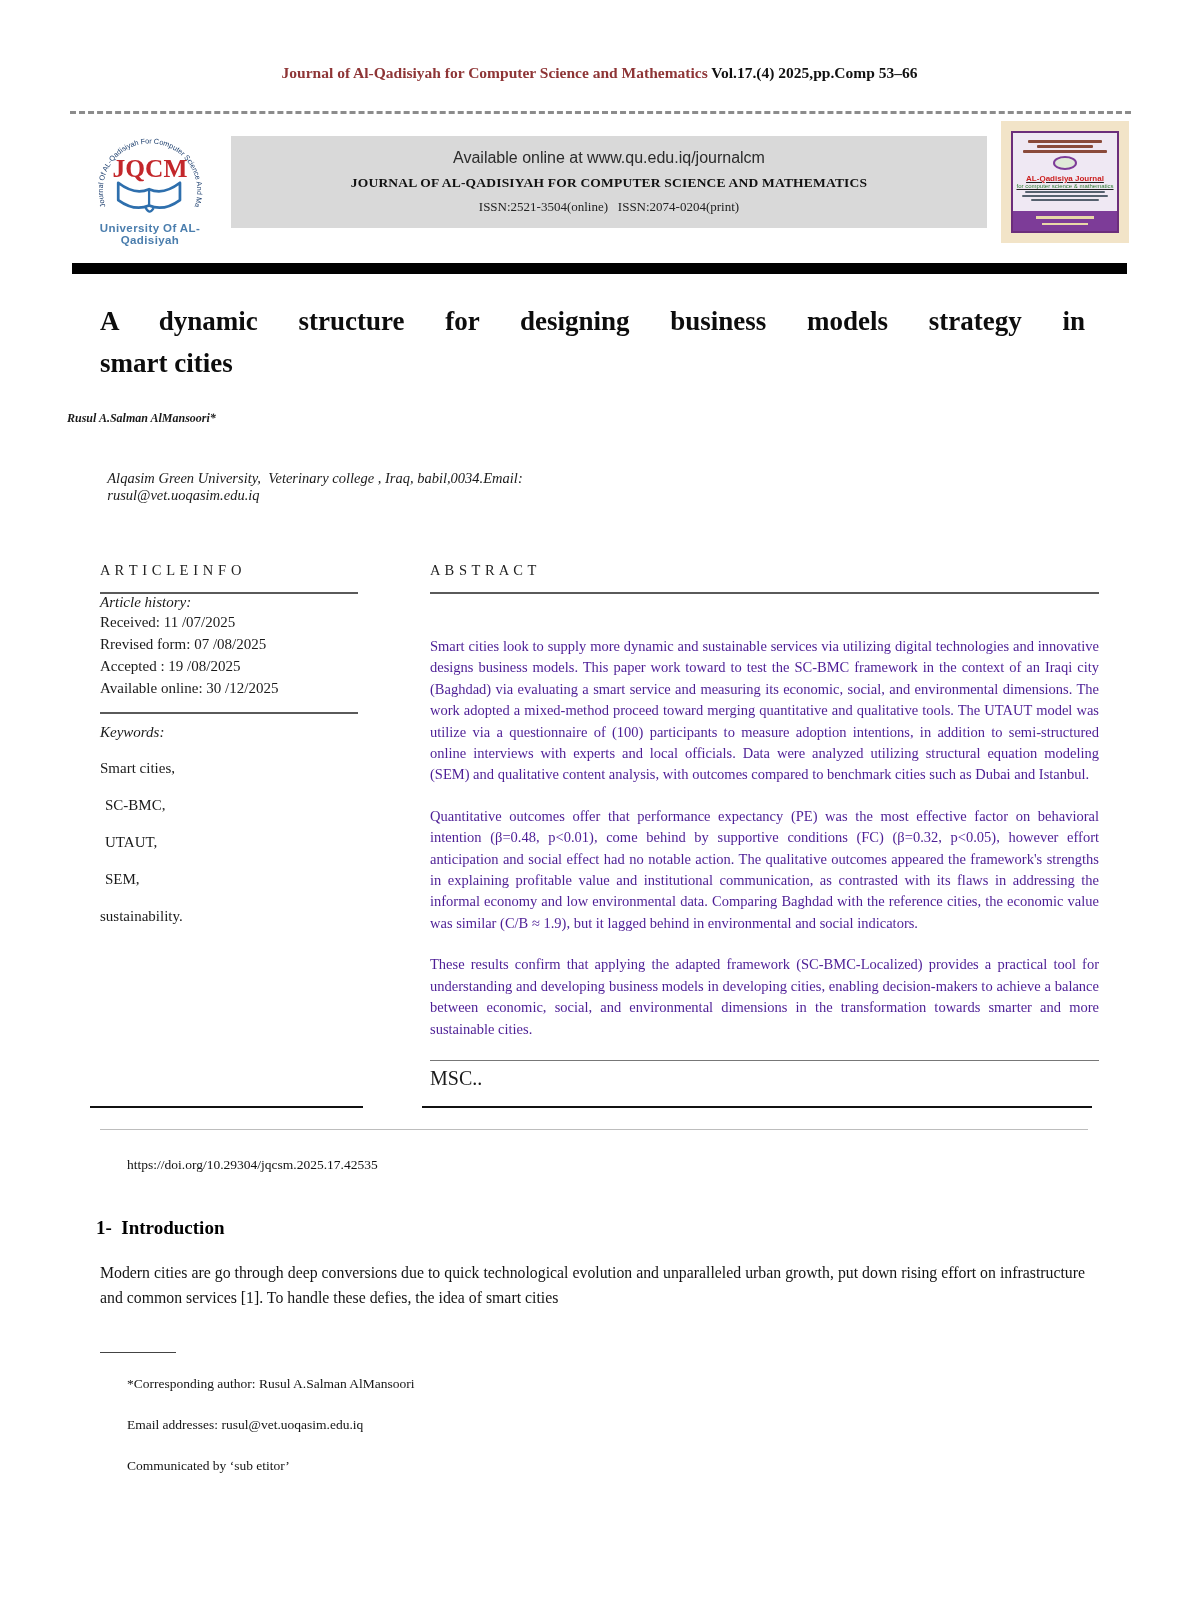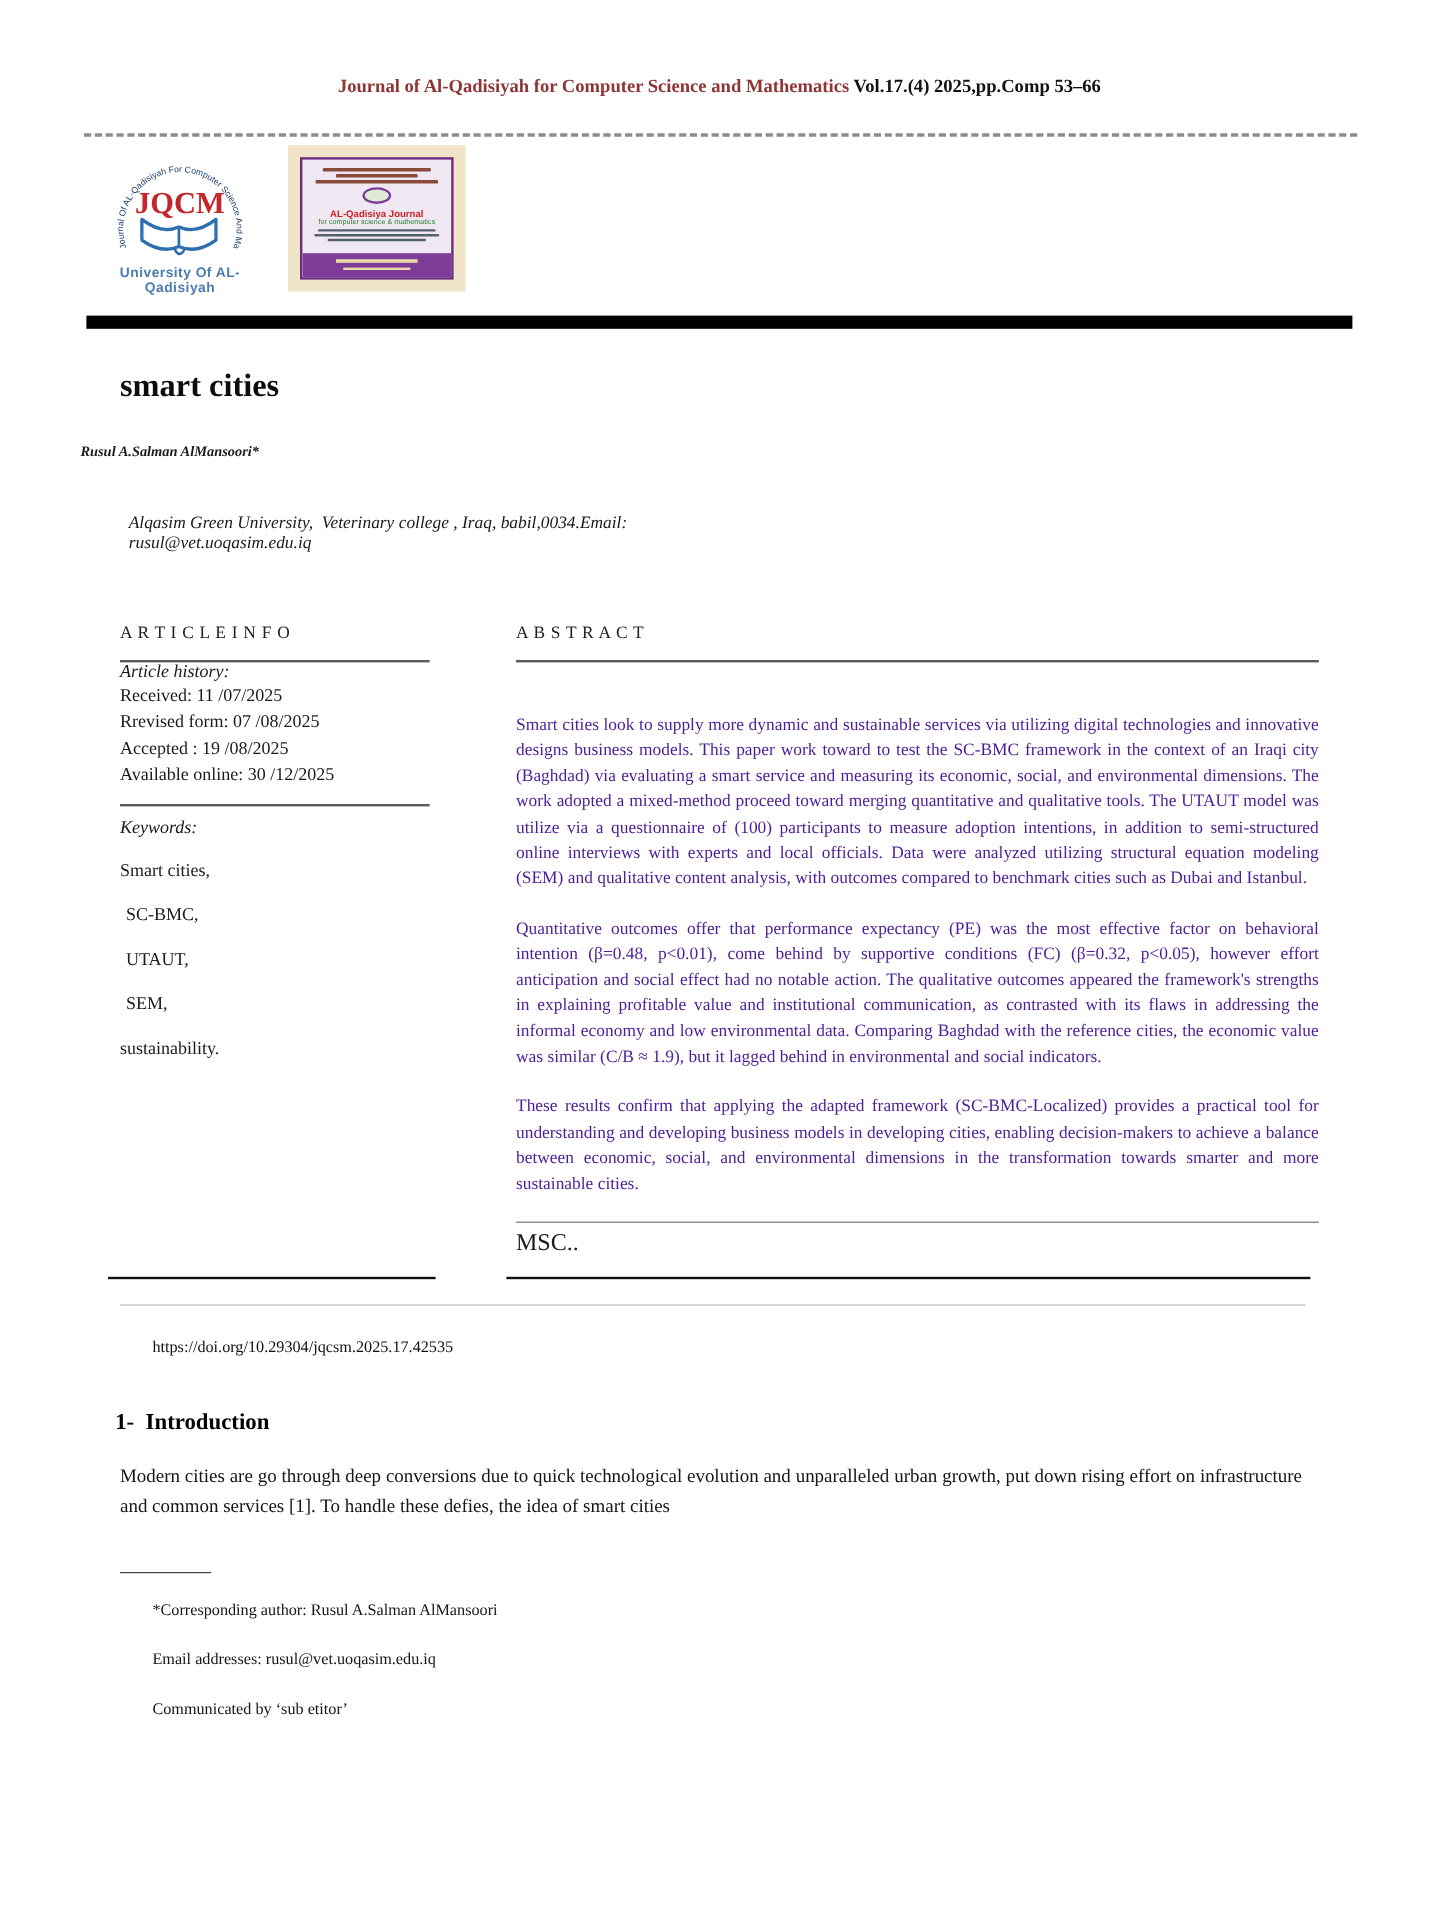--- a/index.html
+++ b/index.html
@@ -18,21 +18,21 @@
   .masthead { margin:7px 70px 0 74px; display:flex; height:122px; }
   .logo-block { width:152px; flex-shrink:0; text-align:center; }
   svg.logo { width:118px; height:100px; display:block; margin:0 auto; }
   .university { font-family:"Liberation Sans", sans-serif; font-weight:bold;
     color:var(--university_blue,#4a7dad); font-size:11.5px; letter-spacing:.4px; margin-top:1px; }
   .banner { flex:1; background:var(--banner_bg,#d9d9d9); margin-left:5px; align-self:center;
     height:92px; display:flex; flex-direction:column; justify-content:center; text-align:center; gap:8px; }
   .banner .l1 { font-family:"Liberation Sans", sans-serif; font-size:16px; color:#2b2b2b; }
   .banner .l2 { font-weight:bold; font-size:13.5px; color:#111; letter-spacing:.2px; }
   .banner .l3 { font-size:13px; color:#222; white-space:pre-wrap; }
-  .cover { width:148px; margin-left:14px; background:var(--cover_bg,#f2e4c8); padding:10px 10px; flex-shrink:0; }
+  .cover { width:128px; margin-left:14px; background:var(--cover_bg,#f2e4c8); padding:10px 10px; flex-shrink:0;text-decoration:underline; }
   .cover-inner { border:2px solid #6b2d7b; background:#efe8f3; height:100%;
     display:flex; flex-direction:column; align-items:center; padding:5px 4px 0; overflow:hidden; }
   .c-bar { height:3px; background:#8a4a3a; margin-top:2px; border-radius:1px; }
   .c-bar.b1 { width:78%; } .c-bar.b2 { width:58%; } .c-bar.b3 { width:88%; }
   .c-bar.gray { background:#55606e; height:2px; }
   .c-bar.g1 { width:84%; } .c-bar.g2 { width:90%; } .c-bar.g3 { width:70%; }
   .c-logo { width:24px; height:14px; border-radius:50%; border:2px solid var(--cover_purple,#7d3c98);
     background:#dfe9d8; margin:3px 0 2px; }
   .c-title { color:var(--cover_title_red,#cc1f1f); font-weight:bold; font-size:8px;
     font-family:"Liberation Sans", sans-serif; white-space:nowrap; margin-top:2px; }
@@ -105,20 +105,25 @@
         <textPath href="#ringPath">Journal Of AL-Qadisiyah For Computer Science And Mathematics</textPath>
       </text>
       <text x="65" y="60" text-anchor="middle" font-size="28" font-weight="bold" fill="#c3272b" font-family="Liberation Serif, serif">JQCM</text>
       <path d="M30 66 Q 48 80 64 73 Q 80 80 98 66 L 98 85 Q 80 98 64 91 Q 48 98 30 85 Z" fill="#ffffff" stroke="#2e6fad" stroke-width="3" stroke-linejoin="round"></path>
       <path d="M64 73 L64 91" stroke="#2e6fad" stroke-width="2.5" fill="none"></path>
       <path d="M60 93 q 4 9 9 1" stroke="#2e6fad" stroke-width="2.5" fill="none"></path>
     </svg>
     <div class="university">University Of AL-Qadisiyah</div>
   </div>
 
+  <div class="banner">
+    <div class="l1">Available online at www.qu.edu.iq/journalcm</div>
+    <div class="l2">JOURNAL OF AL-QADISIYAH FOR COMPUTER SCIENCE AND MATHEMATICS</div>
+    <div class="l3">ISSN:2521-3504(online)   ISSN:2074-0204(print)</div>
+  </div>
 
   <div class="cover">
     <div class="cover-inner">
       <div class="c-bar b1"></div>
       <div class="c-bar b2"></div>
       <div class="c-bar b3"></div>
       <div class="c-logo"></div>
       <div class="c-title">AL-Qadisiya Journal</div>
       <div class="c-sub">for computer science &amp; mathematics</div>
       <div class="c-bar gray g1"></div>
@@ -128,20 +133,21 @@
         <div class="band-bar w1"></div>
         <div class="band-bar w2"></div>
       </div>
     </div>
   </div>
 </div>
 
 <div class="black-bar"></div>
 
 <h1 class="title">
+  <span class="l1">A dynamic structure for designing business models strategy in</span>
   <span class="l2">smart cities</span>
 </h1>
 <div class="author">Rusul A.Salman AlMansoori*</div>
 <div class="affiliation">
   <span>Alqasim Green University,  Veterinary college , Iraq, babil,0034.Email:</span>
   <span>rusul@vet.uoqasim.edu.iq</span>
 </div>
 
 <div class="columns">
   <div class="col-left">

